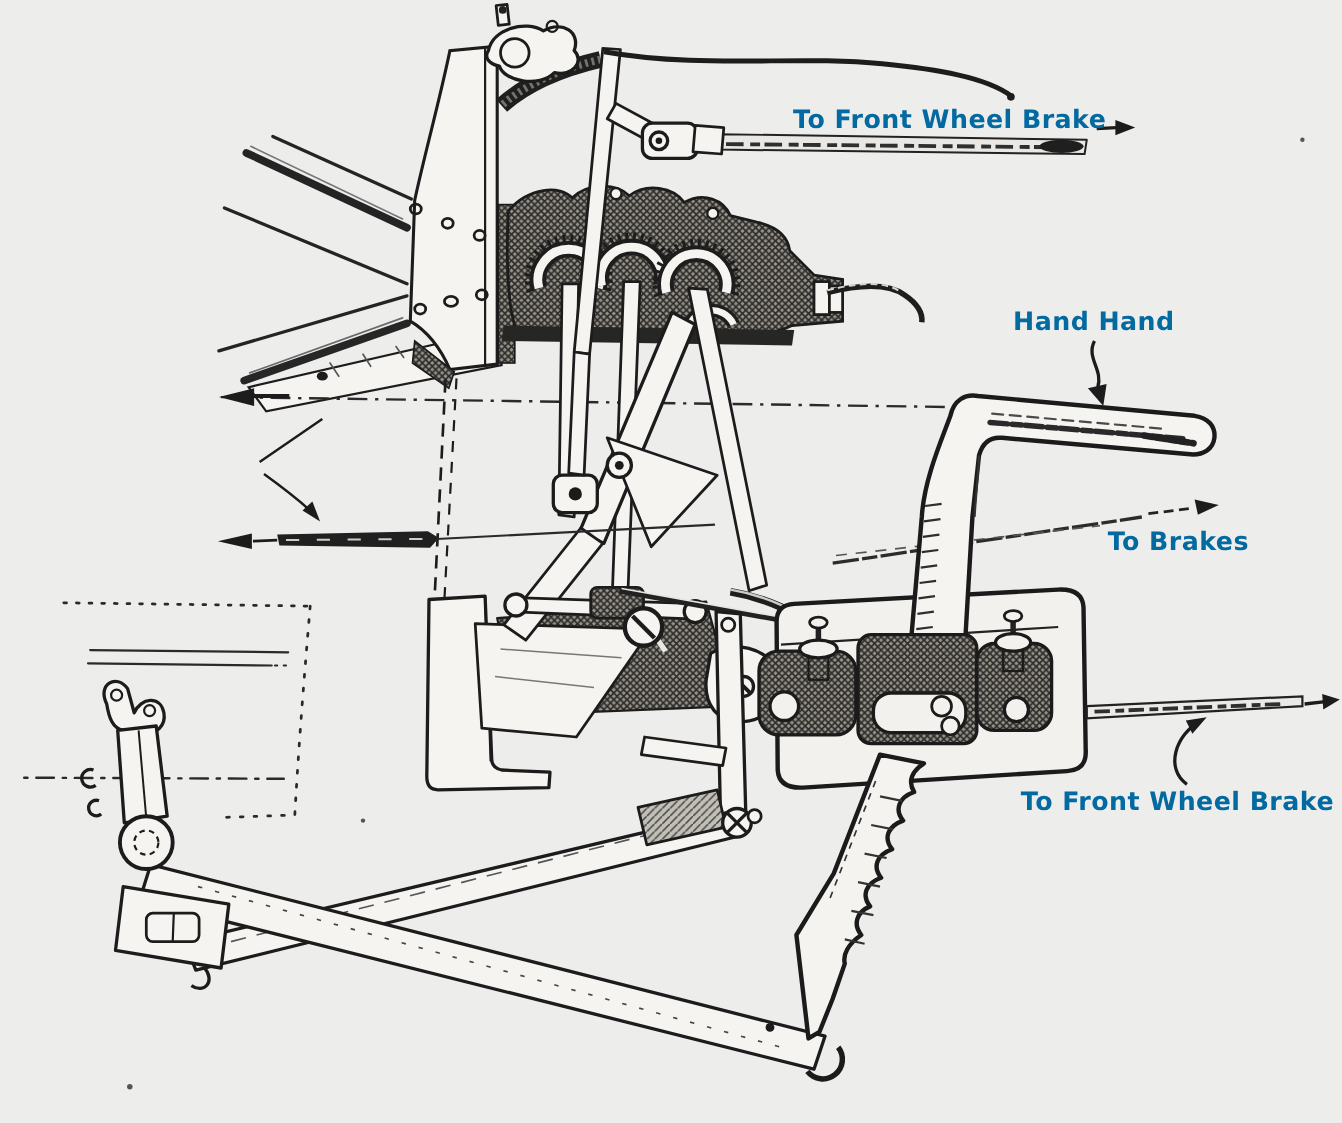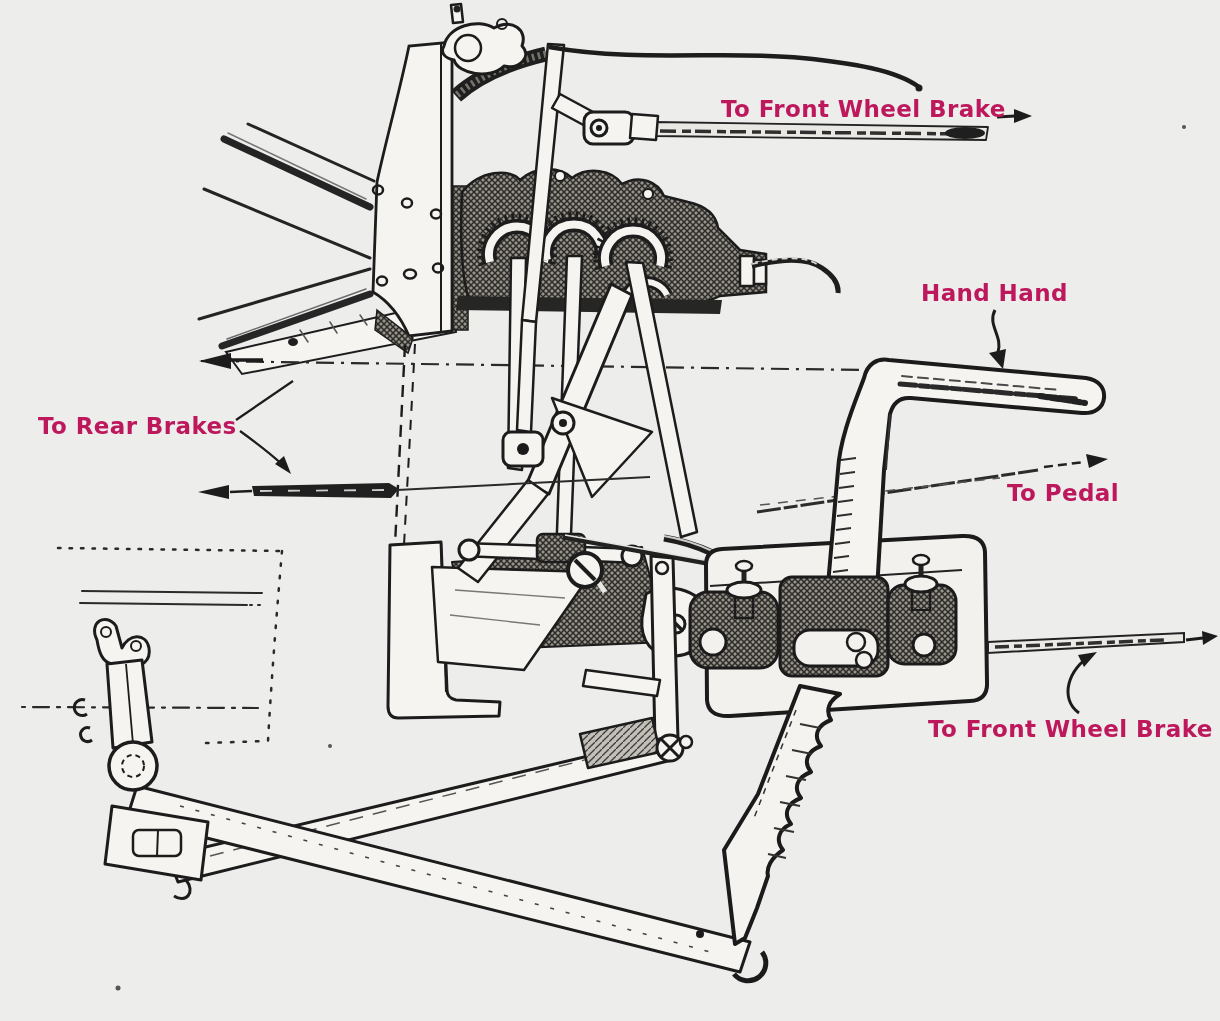--- a/index.html
+++ b/index.html
@@ -1,19 +1,19 @@
 <!DOCTYPE html>
 <html><head>
 <meta charset="utf-8">
 <style>
   html,body{margin:0;padding:0;background:#d8d8d8;}
   #stage{position:relative;width:1220px;height:1021px;background:#EDEDEC;overflow:hidden;
          font-family:"DejaVu Sans","Liberation Sans",sans-serif;}
   #art{position:absolute;left:0;top:0;}
-  .lbl{position:absolute;font-weight:bold;font-size:23px;line-height:26px;color:#be185d;
+  .lbl{position:absolute;font-weight:bold;font-size:23px;line-height:26px;color:#0369a1;
        letter-spacing:0.4px;white-space:nowrap;}
 </style>
 </head>
 <body>
 
 <div id="stage">
 
 <svg id="art" width="1220" height="1021" viewBox="0 0 1220 1021">
   <defs>
     <pattern id="xh" width="6" height="6" patternUnits="userSpaceOnUse">
@@ -302,17 +302,16 @@
 
   <g fill="#555">
     <circle cx="118" cy="988" r="2.5"></circle>
         <circle cx="1184" cy="127" r="2"></circle>
         <circle cx="330" cy="746" r="2"></circle>
   </g>
 </svg>
 
 <div class="lbl" style="left:721px;top:96px">To Front Wheel Brake</div>
 <div class="lbl" style="left:921px;top:280px">Hand Hand</div>
-<div class="lbl" style="left:38px;top:413px">To Rear Brakes</div>
-<div class="lbl" style="left:1007px;top:480px">To Pedal</div>
+<div class="lbl" style="left:1007px;top:480px">To Brakes</div>
 <div class="lbl" style="left:928px;top:716px">To Front Wheel Brake</div>
 
 </div>
 
 </body></html>

